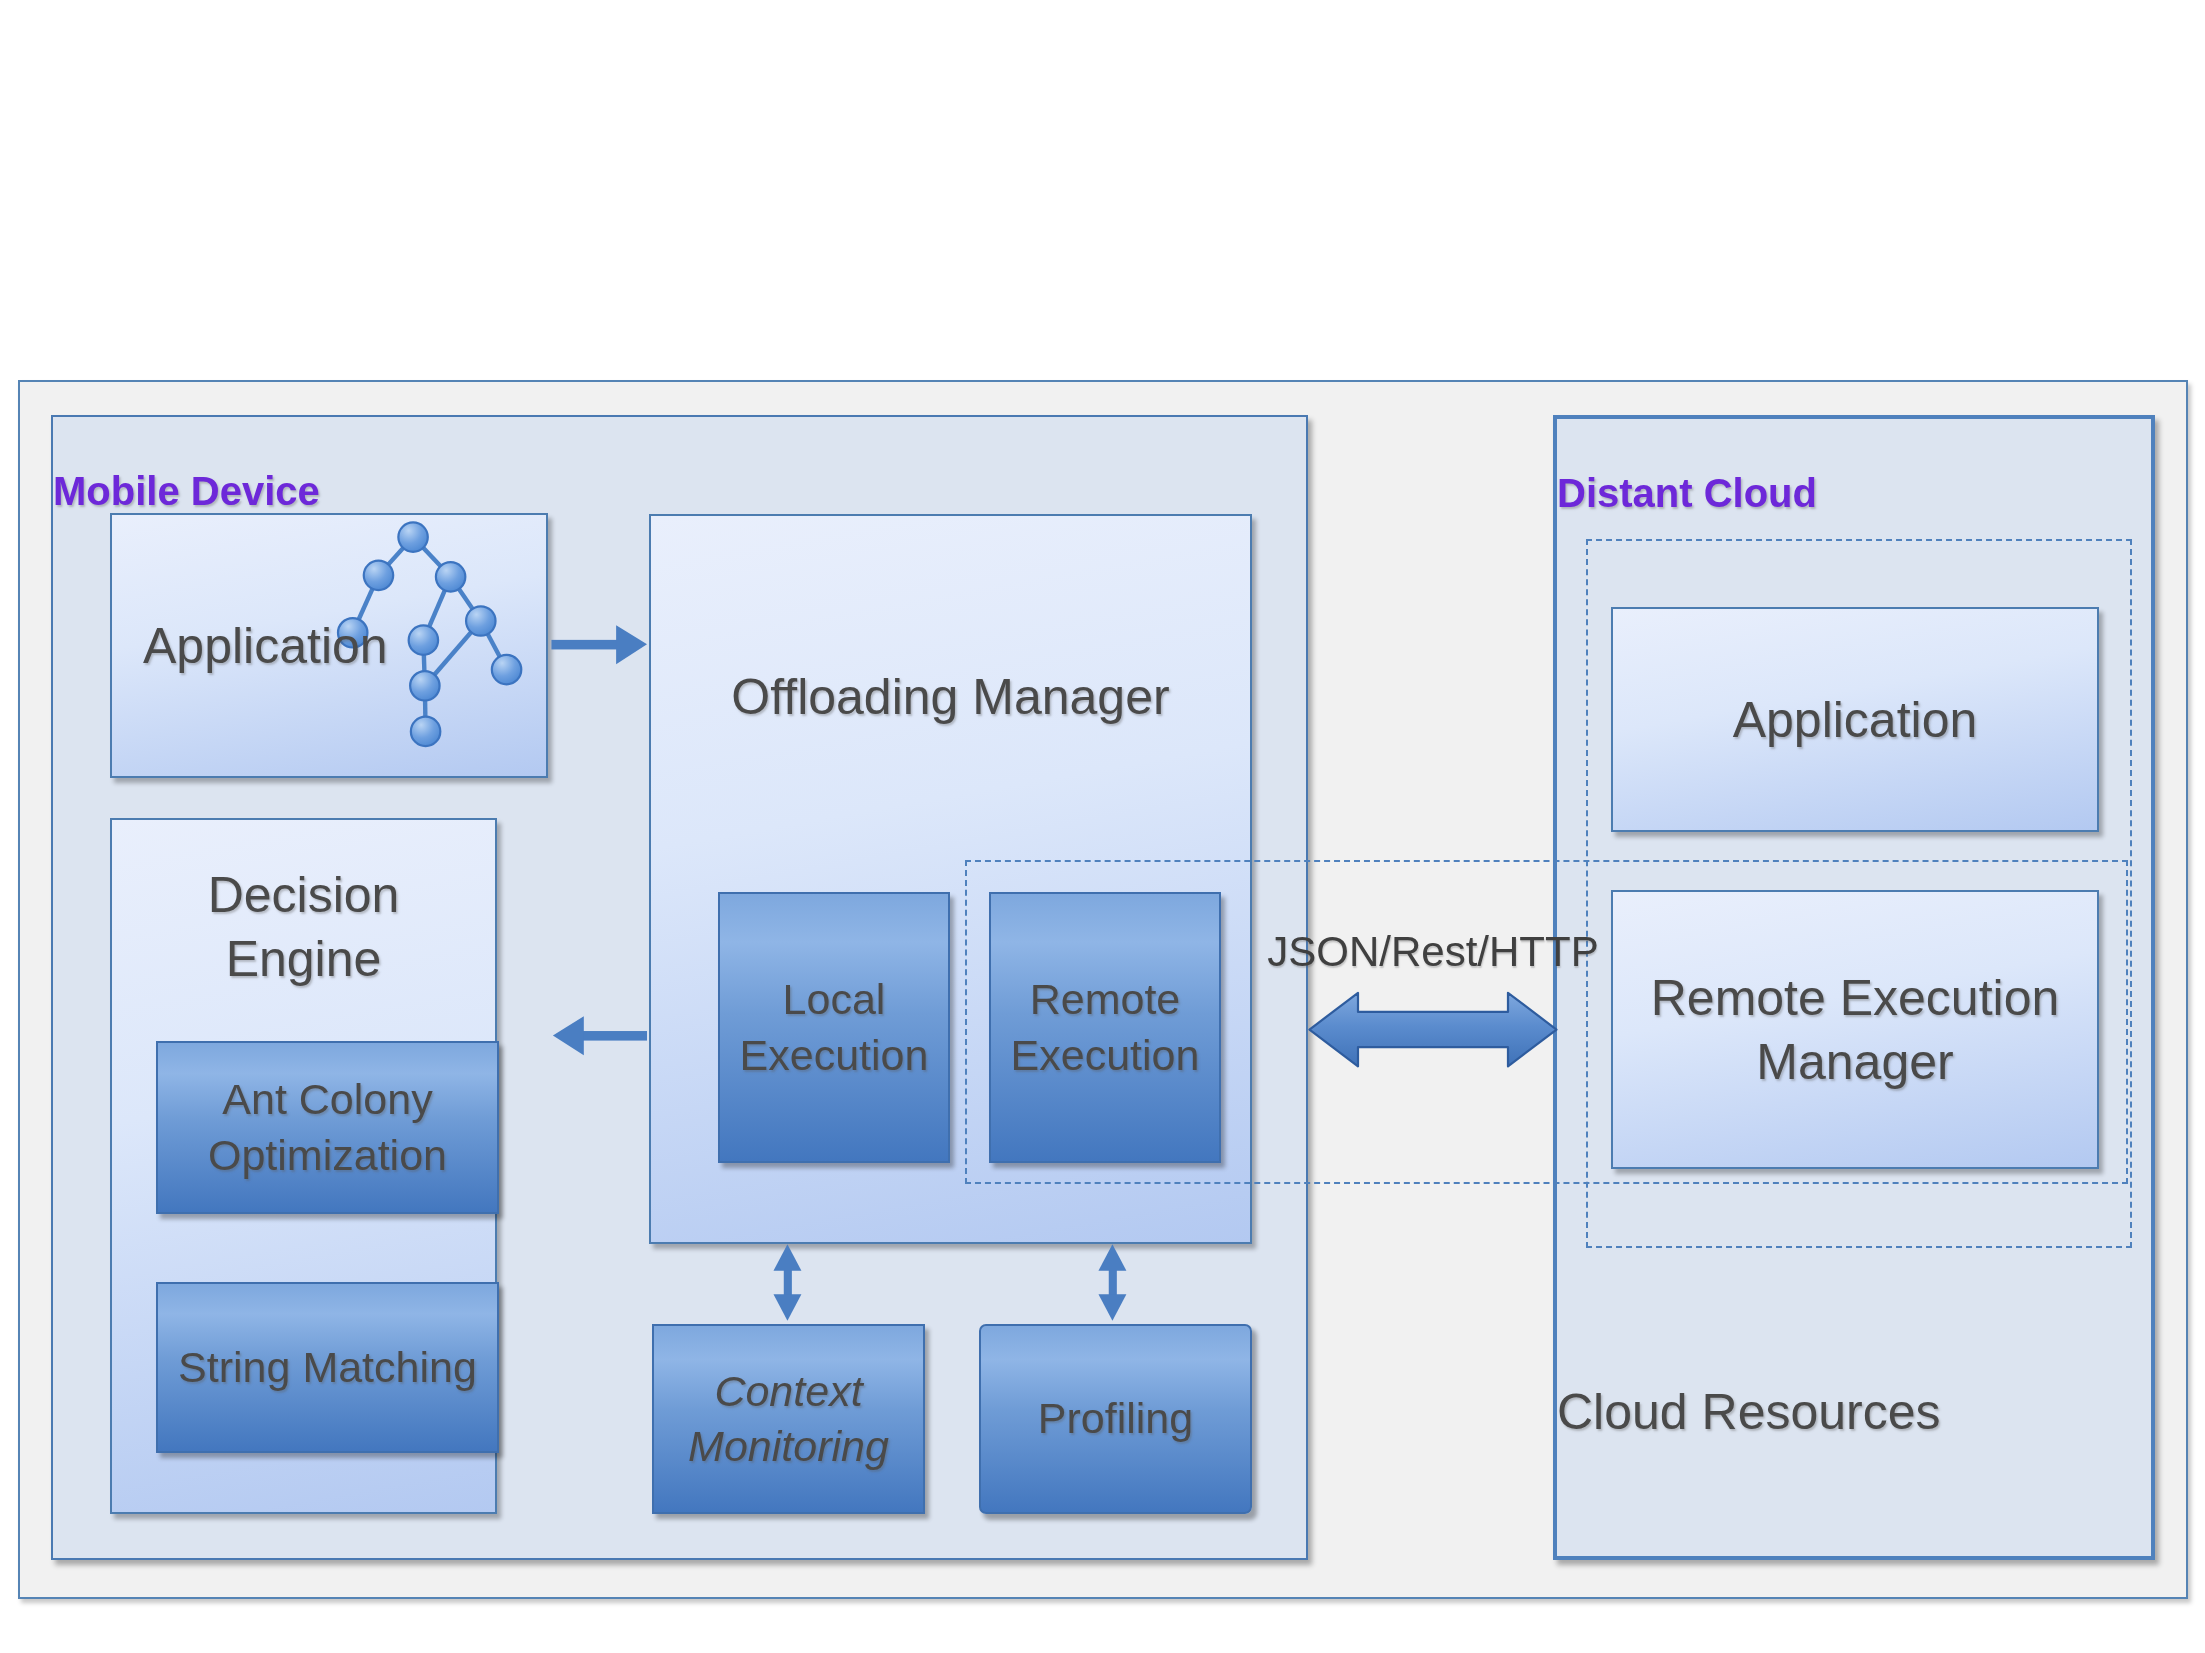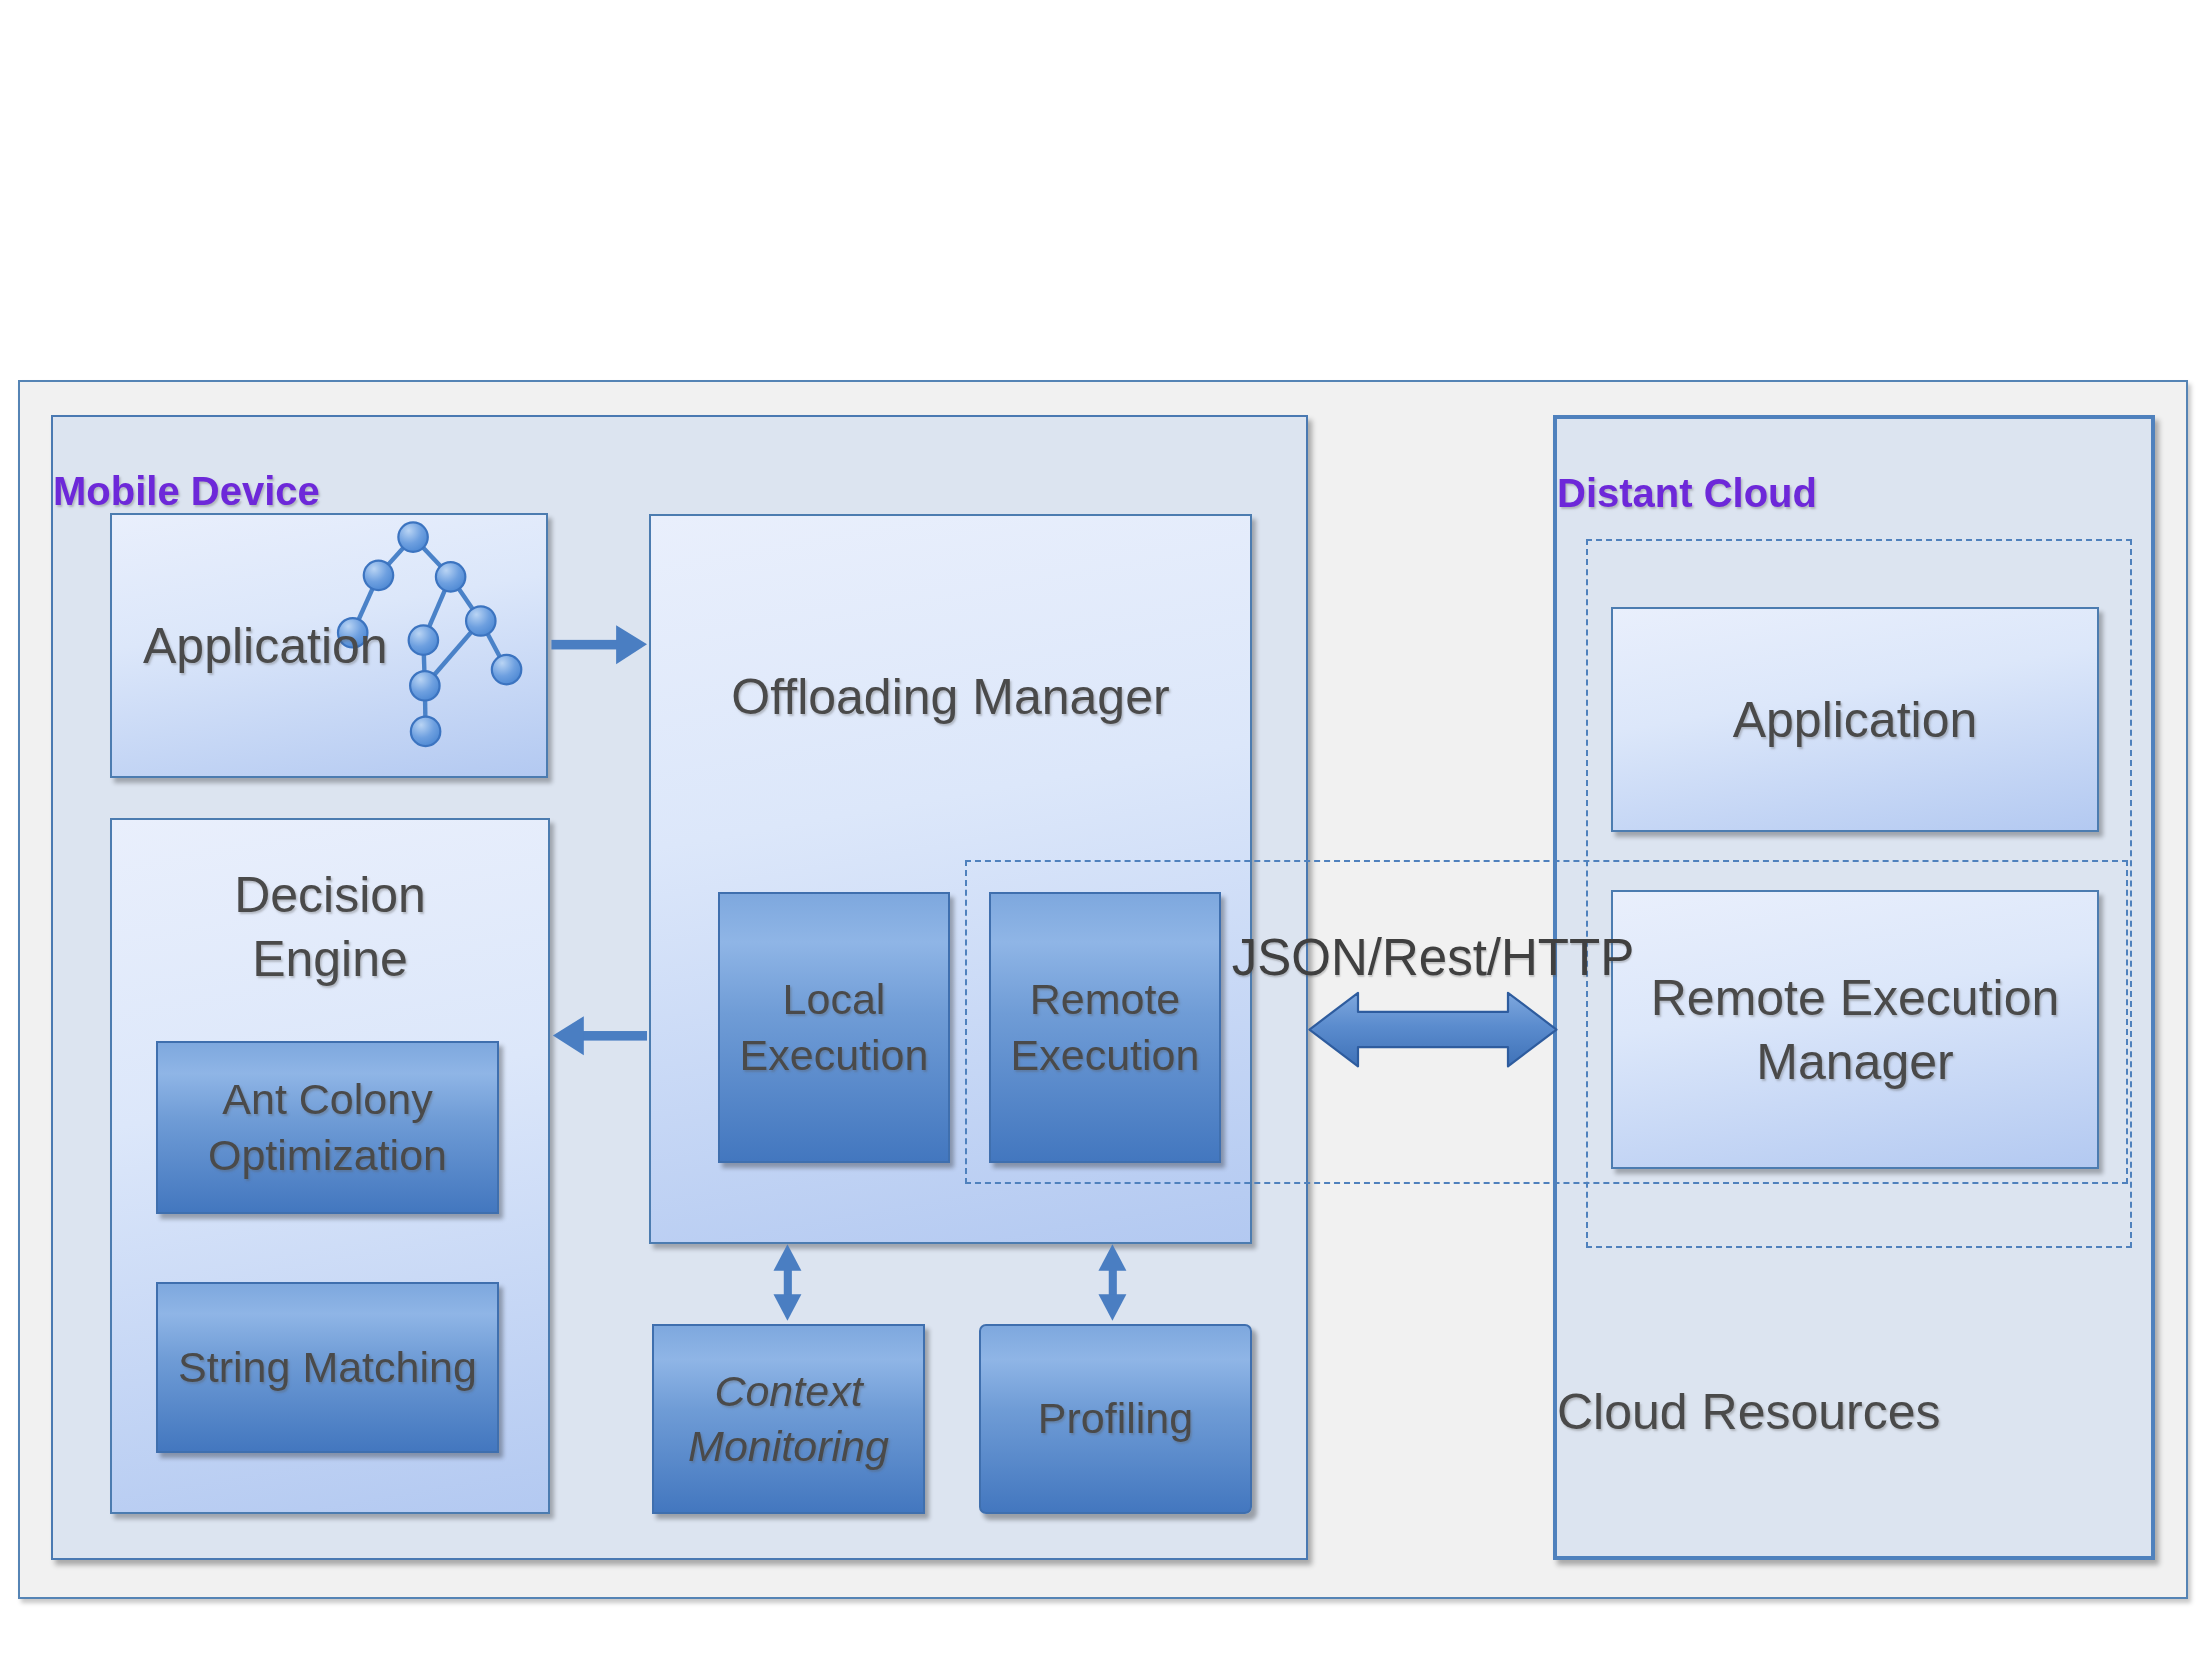--- a/index.html
+++ b/index.html
@@ -50,21 +50,21 @@
   
   #app-box-left{left:57px;top:96px;width:438px;height:265px;}
   #app-box-left .label{position:absolute;left:31px;top:0;height:100%;display:flex;align-items:center;z-index:3;}
   #task-graph{position:absolute;left:0;top:0;width:438px;height:265px;z-index:2;}
   
   #om-box{left:596px;top:97px;width:603px;height:730px;}
   #om-label{position:absolute;top:149px;left:0;width:100%;text-align:center;}
   #local-exec{left:43px;top:376px;width:232px;height:271px;margin-left:24px;}
   #remote-exec{left:338px;top:376px;width:232px;height:271px;}
   
-  #decision-box{left:57px;top:401px;width:440px;height:696px;}
+  #decision-box{left:57px;top:401px;width:387px;height:696px;}
   #decision-label{position:absolute;top:43px;left:0;width:100%;text-align:center;}
   #ant-colony{left:44px;top:221px;width:343px;height:173px;}
   #string-matching{left:44px;top:462px;width:343px;height:171px;}
   
   #context-monitoring{left:599px;top:907px;width:273px;height:190px;font-style:italic;}
   #profiling{left:926px;top:907px;width:273px;height:190px;border-radius:7px;}
   
   #cloud-dashed{
     position:absolute;left:29px;top:120px;width:546px;height:709px;
     border:2.2px dashed #4f81bd;box-sizing:border-box;z-index:3;
@@ -72,21 +72,21 @@
   #app-box-right{left:54px;top:188px;width:488px;height:225px;display:flex;align-items:center;justify-content:center;z-index:4;}
   #rem-exec-mgr{left:54px;top:471px;width:488px;height:279px;display:flex;align-items:center;justify-content:center;z-index:4;}
   #cloud-resources{position:absolute;top:961px;left:0;width:100%;text-align:left;}
   
   #offload-boundary{
     position:absolute;left:965px;top:860px;width:1163px;height:324px;
     border:2.2px dashed #4f81bd;box-sizing:border-box;z-index:4;
   }
   #json-label{
     position:absolute;left:1227px;top:928px;width:412px;text-align:center;
-    font-size:51px;color:#404040;z-index:7;
+    font-size:42px;color:#404040;z-index:7;
     text-shadow:0.7px 1.5px 1.5px rgba(90,90,90,.3);
   }
   #arrow-layer{position:absolute;left:0;top:0;width:2205px;height:1654px;z-index:8;pointer-events:none;}
 </style>
 </head>
 <body>
 
 <div class="outer-frame"></div>
 
 <section class="panel" id="mobile-panel">

